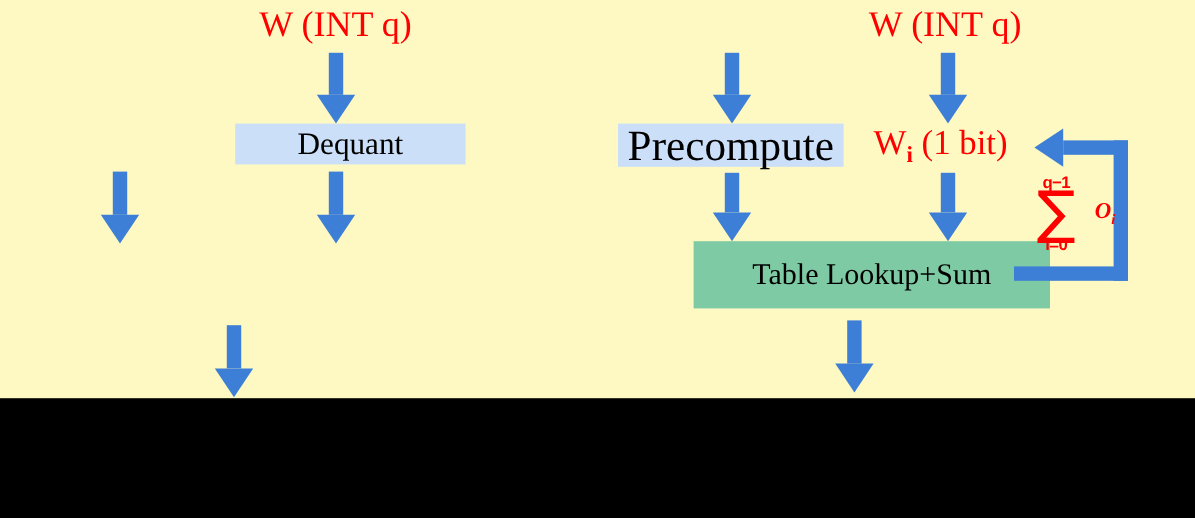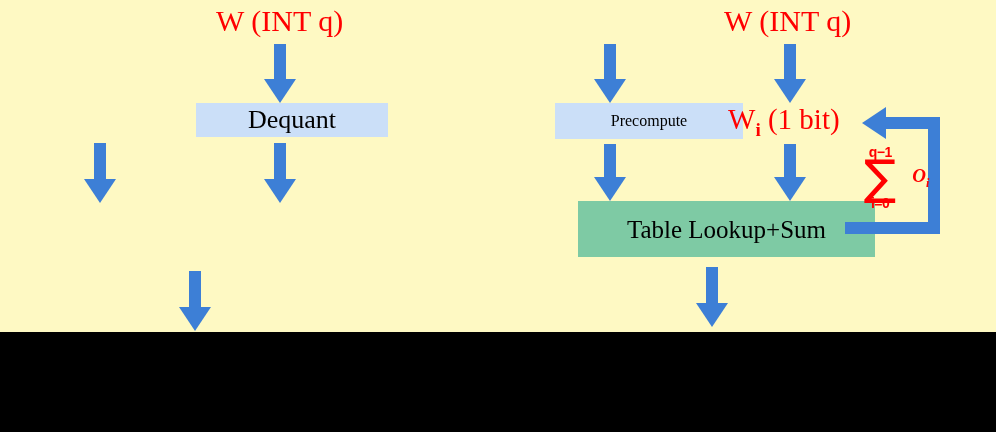--- a/index.html
+++ b/index.html
@@ -147,21 +147,21 @@
   <div class="arrow-down" style="left:179px; top:271px; width:32px; height:60px;">
     <div class="shaft" style="width:12px; height:36px;"></div>
     <div class="head"></div>
   </div>
 
   <div class="arrow-down" style="left:594px; top:44px; width:32px; height:59px;">
     <div class="shaft" style="width:12px; height:35px;"></div>
     <div class="head"></div>
   </div>
 
-  <div class="box box-blue" style="left:515px; top:103px; width:188px; height:36px; font-size:16px;margin-left:40px;">Precompute</div>
+  <div class="box box-blue" style="left:515px; top:103px; width:188px; height:36px; font-size:36px;">Precompute</div>
 
   <div class="arrow-down" style="left:594px; top:144px; width:32px; height:57px;">
     <div class="shaft" style="width:12px; height:33px;"></div>
     <div class="head"></div>
   </div>
 
   <div class="label" style="left:724px; top:6px; font-size:30px;">W (INT q)</div>
 
   <div class="arrow-down" style="left:774px; top:44px; width:32px; height:59px;">
     <div class="shaft" style="width:12px; height:35px;"></div>

